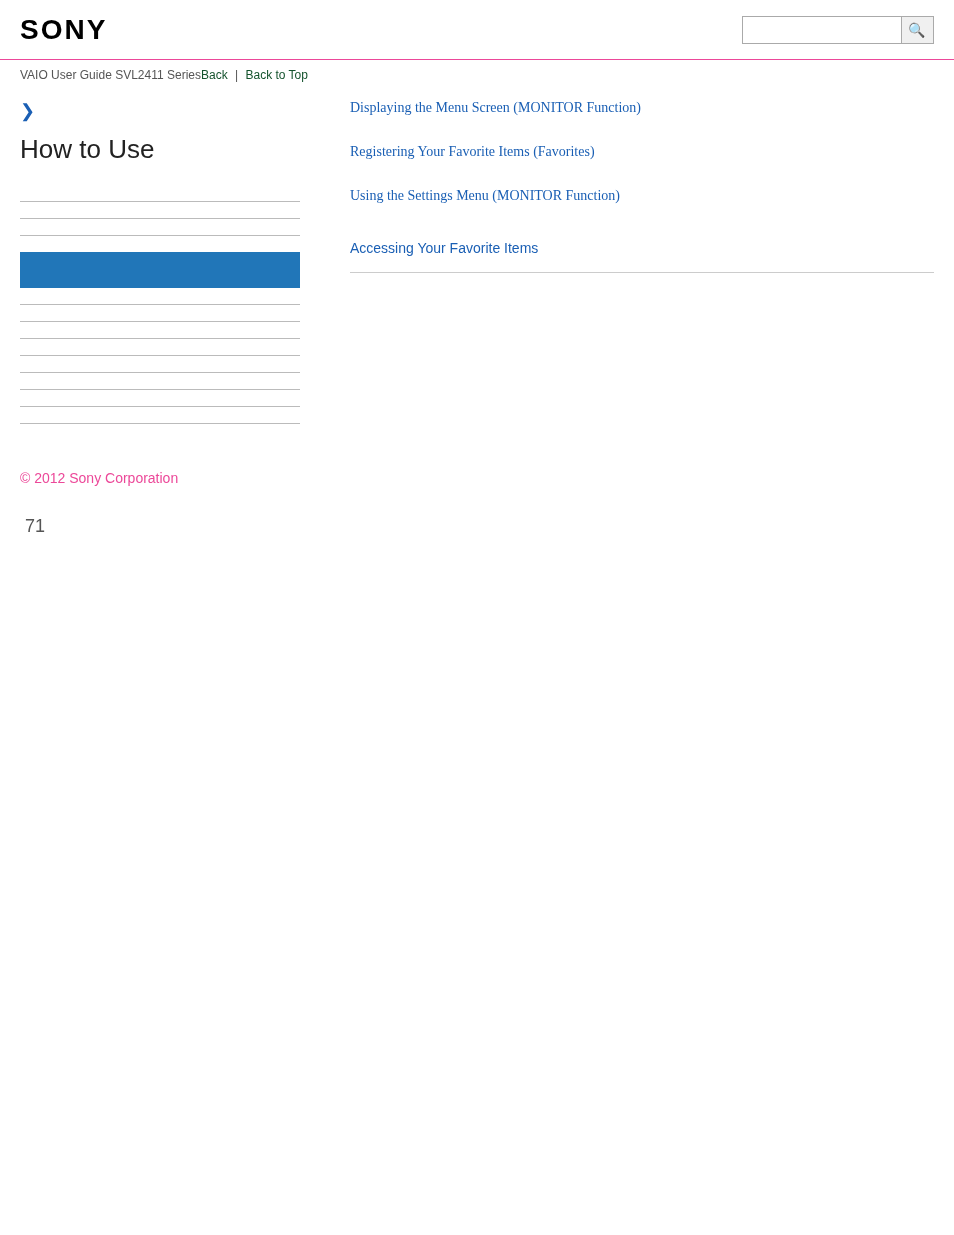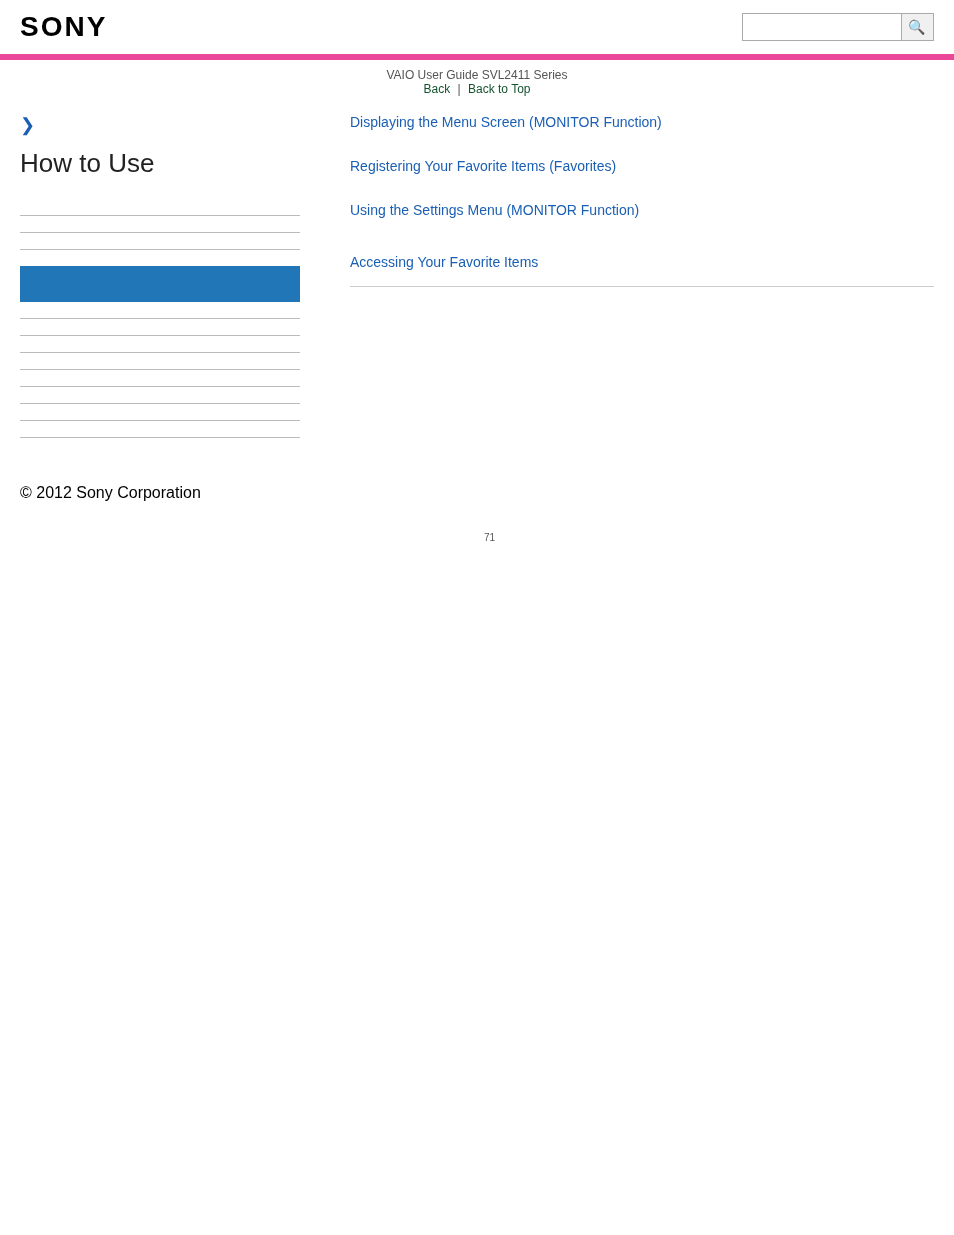--- a/index.html
+++ b/index.html
@@ -7,21 +7,21 @@
       font-family: Arial, Helvetica, sans-serif;
       font-size: 13px;
       color: #333;
       background: #fff;
       width: 954px;
       min-height: 1235px;
     }
 
     
     .header {
-      border-bottom: 6px solid #ec4899;
+      border-bottom: 1px solid #ec4899;
       padding: 10px 20px;
       display: flex;
       align-items: center;
       justify-content: space-between;
       height: 60px;
     }
     .sony-logo {
       font-size: 28px;
       font-weight: 900;
       letter-spacing: 2px;
@@ -54,21 +54,20 @@
     }
 
     
     .subheader {
       padding: 8px 20px;
       display: flex;
       align-items: center;
       justify-content: flex-start;
       font-size: 12px;
       color: #555;
-      flex-direction: column;
     }
     .nav-links a {
       color: #14532d;
       text-decoration: none;
       font-size: 12px;
     }
     .nav-links span {
       margin: 0 4px;
       color: #555;
     }
@@ -119,20 +118,21 @@
 
     
     .content {
       flex: 1;
       padding-left: 30px;
       border-left: none;
     }
 
     .content-section {
       margin-bottom: 28px;
+      font-family: Liberation Serif, serif;
     }
 
     .content-link {
       color: #1a5fb4;
       text-decoration: none;
       font-size: 14px;
       font-weight: normal;
     }
 
     .content-desc {
@@ -150,27 +150,26 @@
 
     
     .favorite-section {
       margin-top: 24px;
       padding-top: 8px;
     }
 
     
     .footer-copyright {
       padding: 20px;
-      font-size: 16px;
-      color: #000000;
+      font-size: 14px;
+      color: #ec4899;
     }
 
     .page-number {
-      text-align: center;
-      font-size: 10px;
+      font-size: 18px;
       color: #555;
       padding: 10px 0 20px 0;
       margin-left: 25px;
     }
   </style>
 </head>
 <body>
 
 <div class="header">
   <div class="sony-logo">SONY</div>

